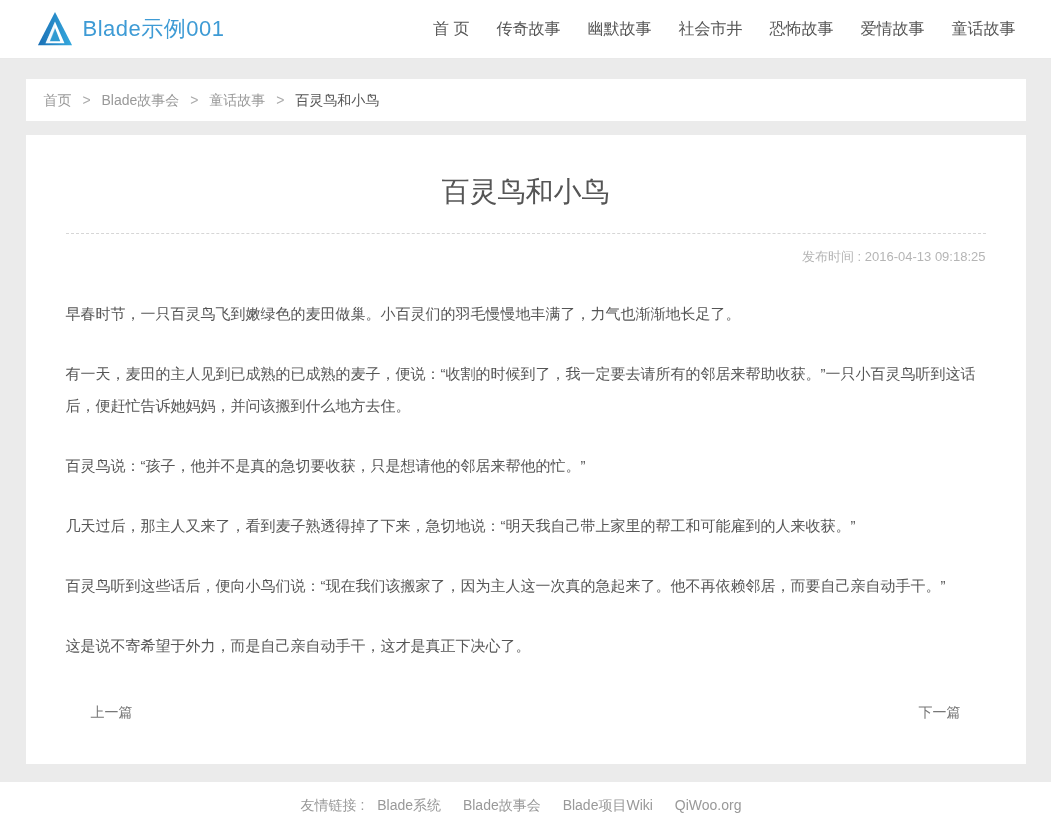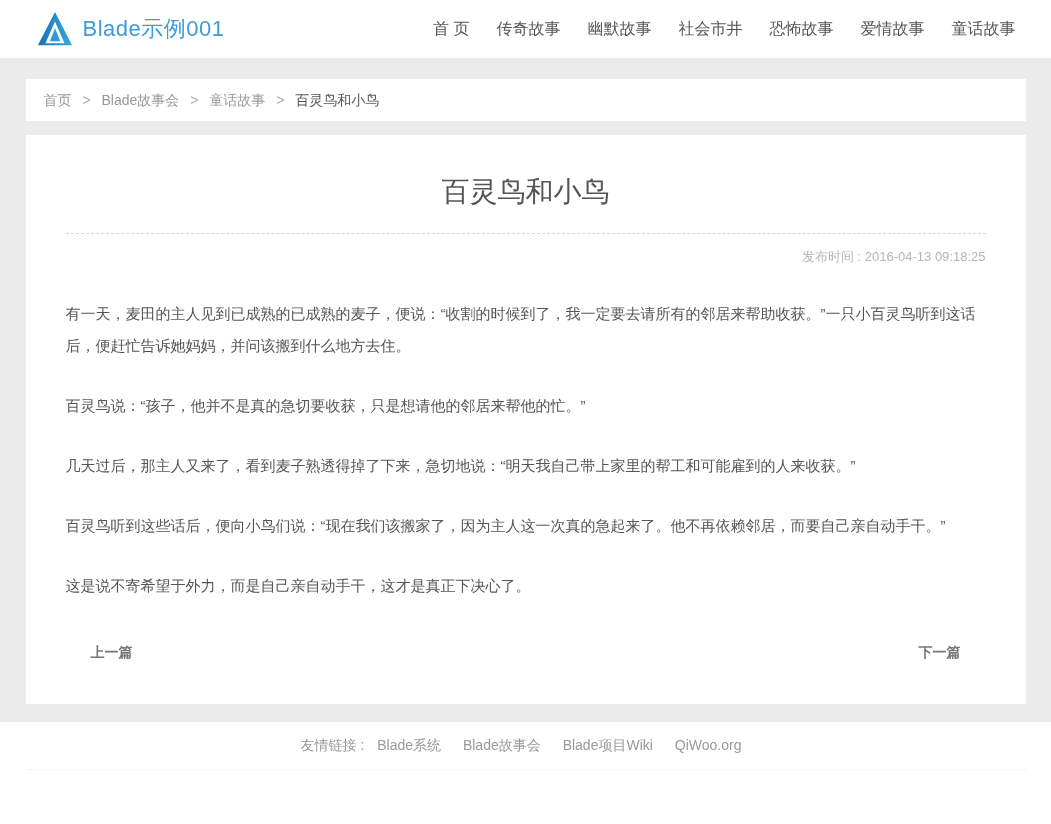--- a/index.html
+++ b/index.html
@@ -47,21 +47,21 @@
   .article-content { margin-top: 32px; }
   .article-content p {
     font-size: 15px; color: #555555; line-height: 32px;
     margin: 0 0 28px 0;
   }
 
   .pager {
     display: flex; justify-content: space-between;
     padding: 0 25px; margin-top: 42px; font-size: 14px; color: #777777;
   }
-  .pager-link { cursor: pointer; font-weight: bold; }
+  .pager-link { cursor: pointer; }
 
   
   .site-footer { background: #ffffff; }
   .footer-links-row {
     max-width: 1000px; margin: 0 auto; text-align: center;
     padding: 15px 0 14px; border-bottom: 1px solid #f2f2f2;
     font-size: 14px; color: #999999;
   }
   .footer-links-label { color: #999999; }
   .footer-link { color: #999999; margin: 0 9px; cursor: pointer; text-decoration: none; }
@@ -112,20 +112,21 @@
       <span class="crumb-sep">&gt;</span>
       <span class="crumb-current">百灵鸟和小鸟</span>
     </div>
 
     <article class="article-card">
       <h1 class="article-title">百灵鸟和小鸟</h1>
       <div class="title-divider"></div>
       <div class="publish-line">发布时间 : 2016-04-13 09:18:25</div>
 
       <div class="article-content">
+        <p>早春时节，一只百灵鸟飞到嫩绿色的麦田做巢。小百灵们的羽毛慢慢地丰满了，力气也渐渐地长足了。</p>
         <p>有一天，麦田的主人见到已成熟的已成熟的麦子，便说：“收割的时候到了，我一定要去请所有的邻居来帮助收获。”一只小百灵鸟听到这话后，便赶忙告诉她妈妈，并问该搬到什么地方去住。</p>
         <p>百灵鸟说：“孩子，他并不是真的急切要收获，只是想请他的邻居来帮他的忙。”</p>
         <p>几天过后，那主人又来了，看到麦子熟透得掉了下来，急切地说：“明天我自己带上家里的帮工和可能雇到的人来收获。”</p>
         <p>百灵鸟听到这些话后，便向小鸟们说：“现在我们该搬家了，因为主人这一次真的急起来了。他不再依赖邻居，而要自己亲自动手干。”</p>
         <p>这是说不寄希望于外力，而是自己亲自动手干，这才是真正下决心了。</p>
       </div>
 
       <div class="pager">
         <span class="pager-link">上一篇</span>
         <span class="pager-link">下一篇</span>

